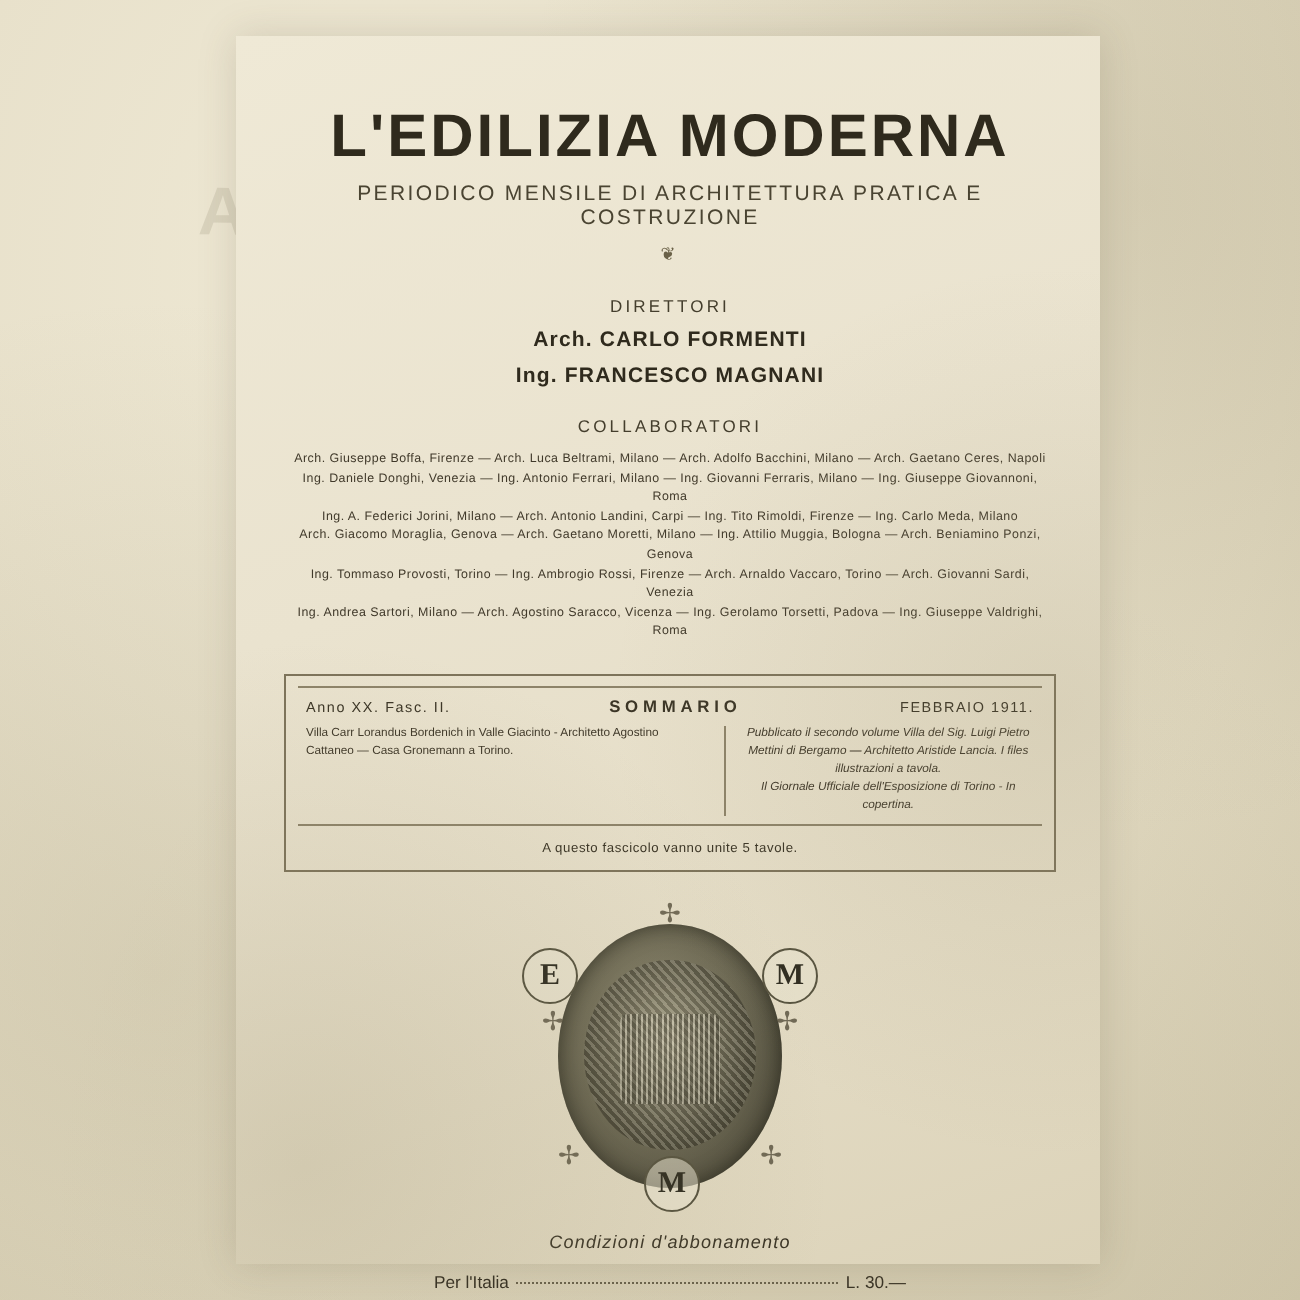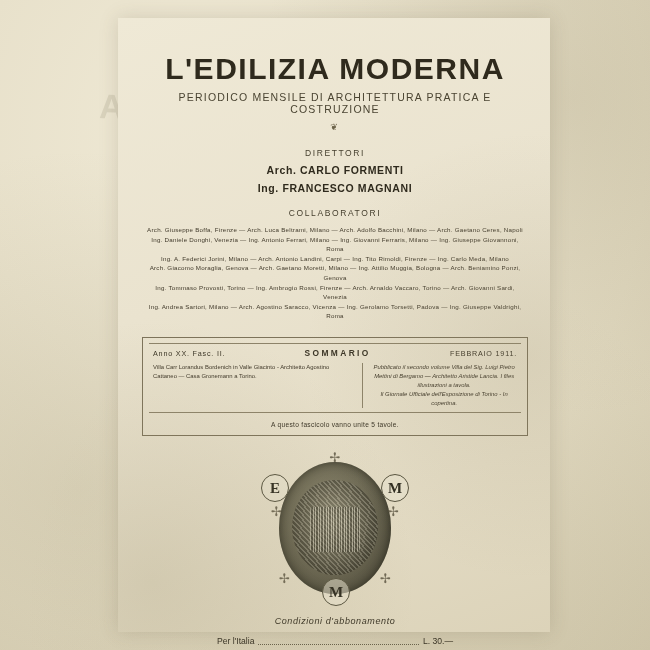--- a/index.html
+++ b/index.html
@@ -283,21 +283,21 @@
   }
   .price-table {
     margin: 8px auto 0 auto;
     width: 236px;
     font-family: "Liberation Sans", sans-serif;
     font-size: 8.6px;
     color: #3b3526;
   }
   .price-row {
     display: flex;
-    align-items: flex-end;
+    align-items: flex-start;
     line-height: 14px;
   }
   .price-row .nm { white-space: nowrap; }
   .price-row .dots {
     flex: 1;
     border-bottom: 1px dotted #6b634c;
     margin: 0 4px 3px 4px;
     height: 7px;
   }
   .price-row .amt { white-space: nowrap; }

